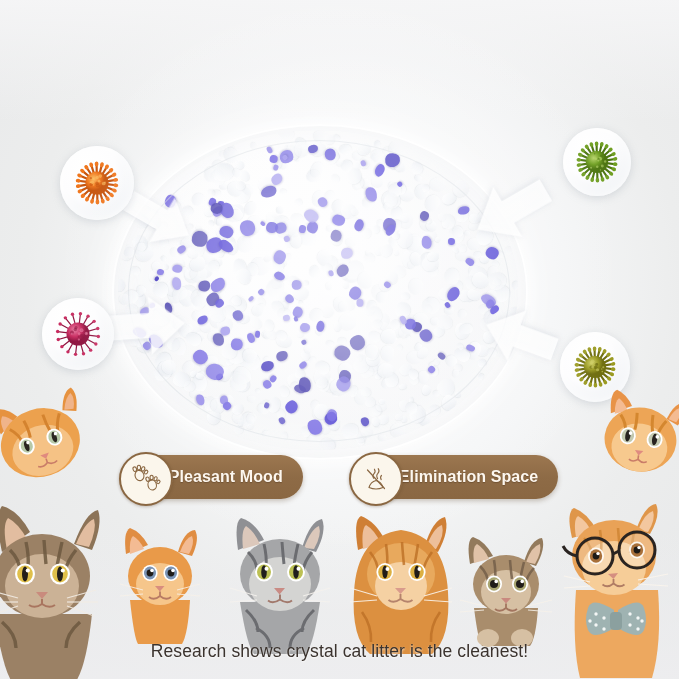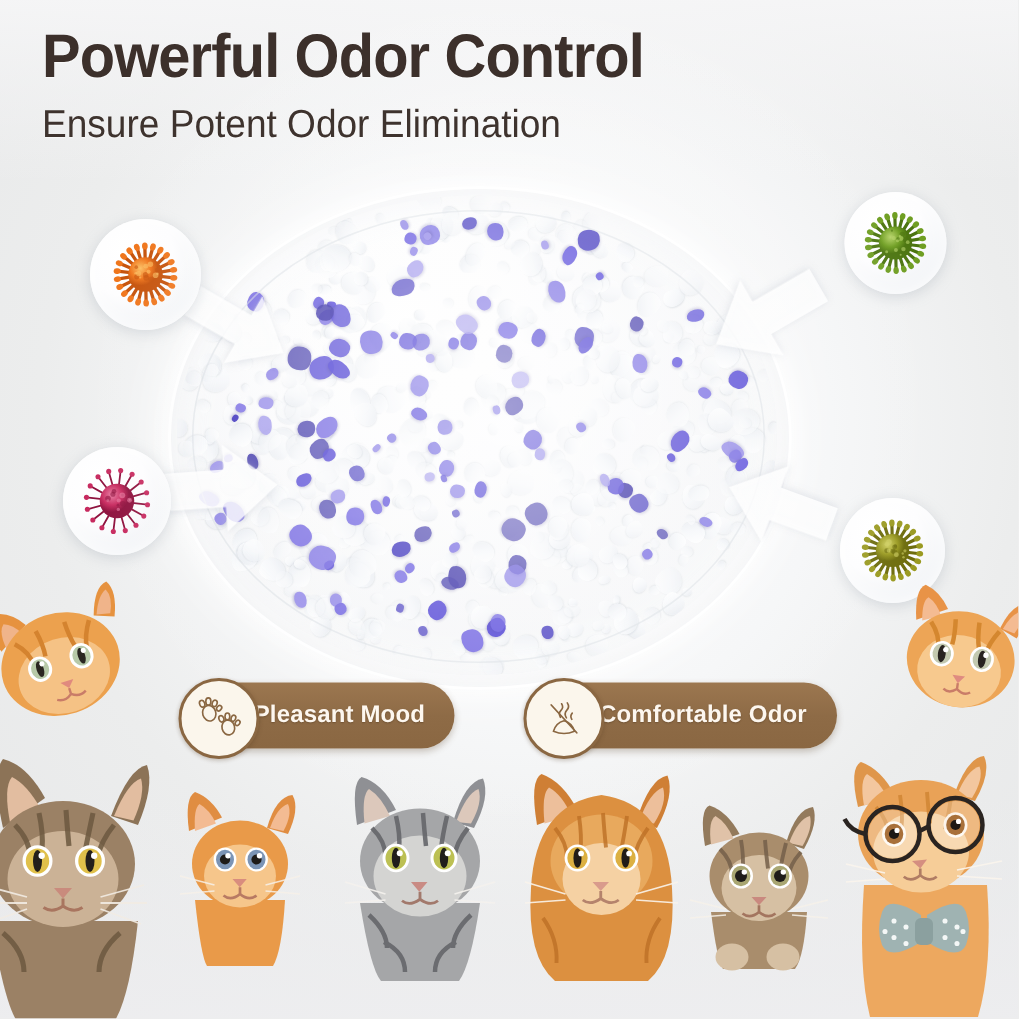--- a/index.html
+++ b/index.html
@@ -1066,24 +1066,20 @@
           <circle cx="28.43" cy="27.88" r="1.81" fill="#6d6c0c" opacity="0.6"></circle>
           <circle cx="24.34" cy="27.12" r="1.28" fill="#cfcf62" opacity="0.6"></circle>
           <circle cx="29.67" cy="29.86" r="1.67" fill="#cfcf62" opacity="0.6"></circle>
           <circle cx="34.06" cy="29.07" r="0.82" fill="#cfcf62" opacity="0.6"></circle>
         </g>
     </svg>
   </div>
 
   <div class="vignette"></div>
 
-  <div class="header">
-    <div class="title">Powerful Odor Control</div>
-    <div class="subtitle">Ensure Potent Odor Elimination</div>
-  </div>
 
   <div class="badges">
 
     <div class="badge">
       <div class="badge-ico">
         <svg width="34" height="34" viewBox="0 0 34 34">
           <g fill="none" stroke="#8a6742" stroke-width="1.1">
             <ellipse cx="10.5" cy="13.5" rx="4.4" ry="5.2" transform="rotate(-18 10.5 13.5)"></ellipse>
             <ellipse cx="5.8" cy="7.2" rx="1.7" ry="2.3" transform="rotate(-22 5.8 7.2)"></ellipse>
             <ellipse cx="9.9" cy="5.6" rx="1.7" ry="2.4"></ellipse>
@@ -1105,21 +1101,21 @@
         <svg width="34" height="34" viewBox="0 0 34 34">
           <g fill="none" stroke="#8a6742" stroke-width="1.1" stroke-linecap="round">
             <path d="M10 25.5 q7 3 14 0 q-1.6 -5.6 -7 -7 q-5.4 1.4 -7 7 Z"></path>
             <path d="M14.6 16.2 q-1.6 -2.6 .4 -4.6 q2 -2 .4 -4.4"></path>
             <path d="M18.6 16.6 q-1.8 -3 .3 -5.2 q2.1 -2.2 .3 -4.8"></path>
             <path d="M22.2 17.6 q-1.4 -2.4 .3 -4.2"></path>
             <path d="M8.5 8 L25.5 26.5" stroke-width="1.2"></path>
           </g>
         </svg>
       </div>
-      <span class="badge-label">Comfortable Odor</span>
+      <span class="badge-label">Elimination Space</span>
     </div>
 
   </div>
 
   <div class="cat" style="left:-16px;top:378px;">
     <svg width="116" height="118" viewBox="0 0 116 118">
       <g transform="rotate(-18 58 60)">
         <path d="M20 44 q-4 -20 4 -25 q10 2 17 13 Z" fill="#e6923f"></path>
         <path d="M24 44 q-2 -13 3 -17 q6 2 10 10 Z" fill="#f0b48a"></path>
         <path d="M86 40 q6 -18 15 -19 q5 8 -2 24 Z" fill="#e6923f"></path>
@@ -1406,15 +1402,16 @@
       <g stroke="#fbf5ed" stroke-width="1.1" opacity=".9">
         <path d="M52 88 L26 82"></path>
           <path d="M52 92 L26 94"></path>
         <path d="M100 86 L130 80"></path>
           <path d="M100 90 L130 92"></path>
       </g>
     </svg>
   </div>
 
   <div class="caption">
+    <div>Research shows crystal cat litter is the cleanest!</div>
   </div>
 
 </div>
 
 </body></html>

